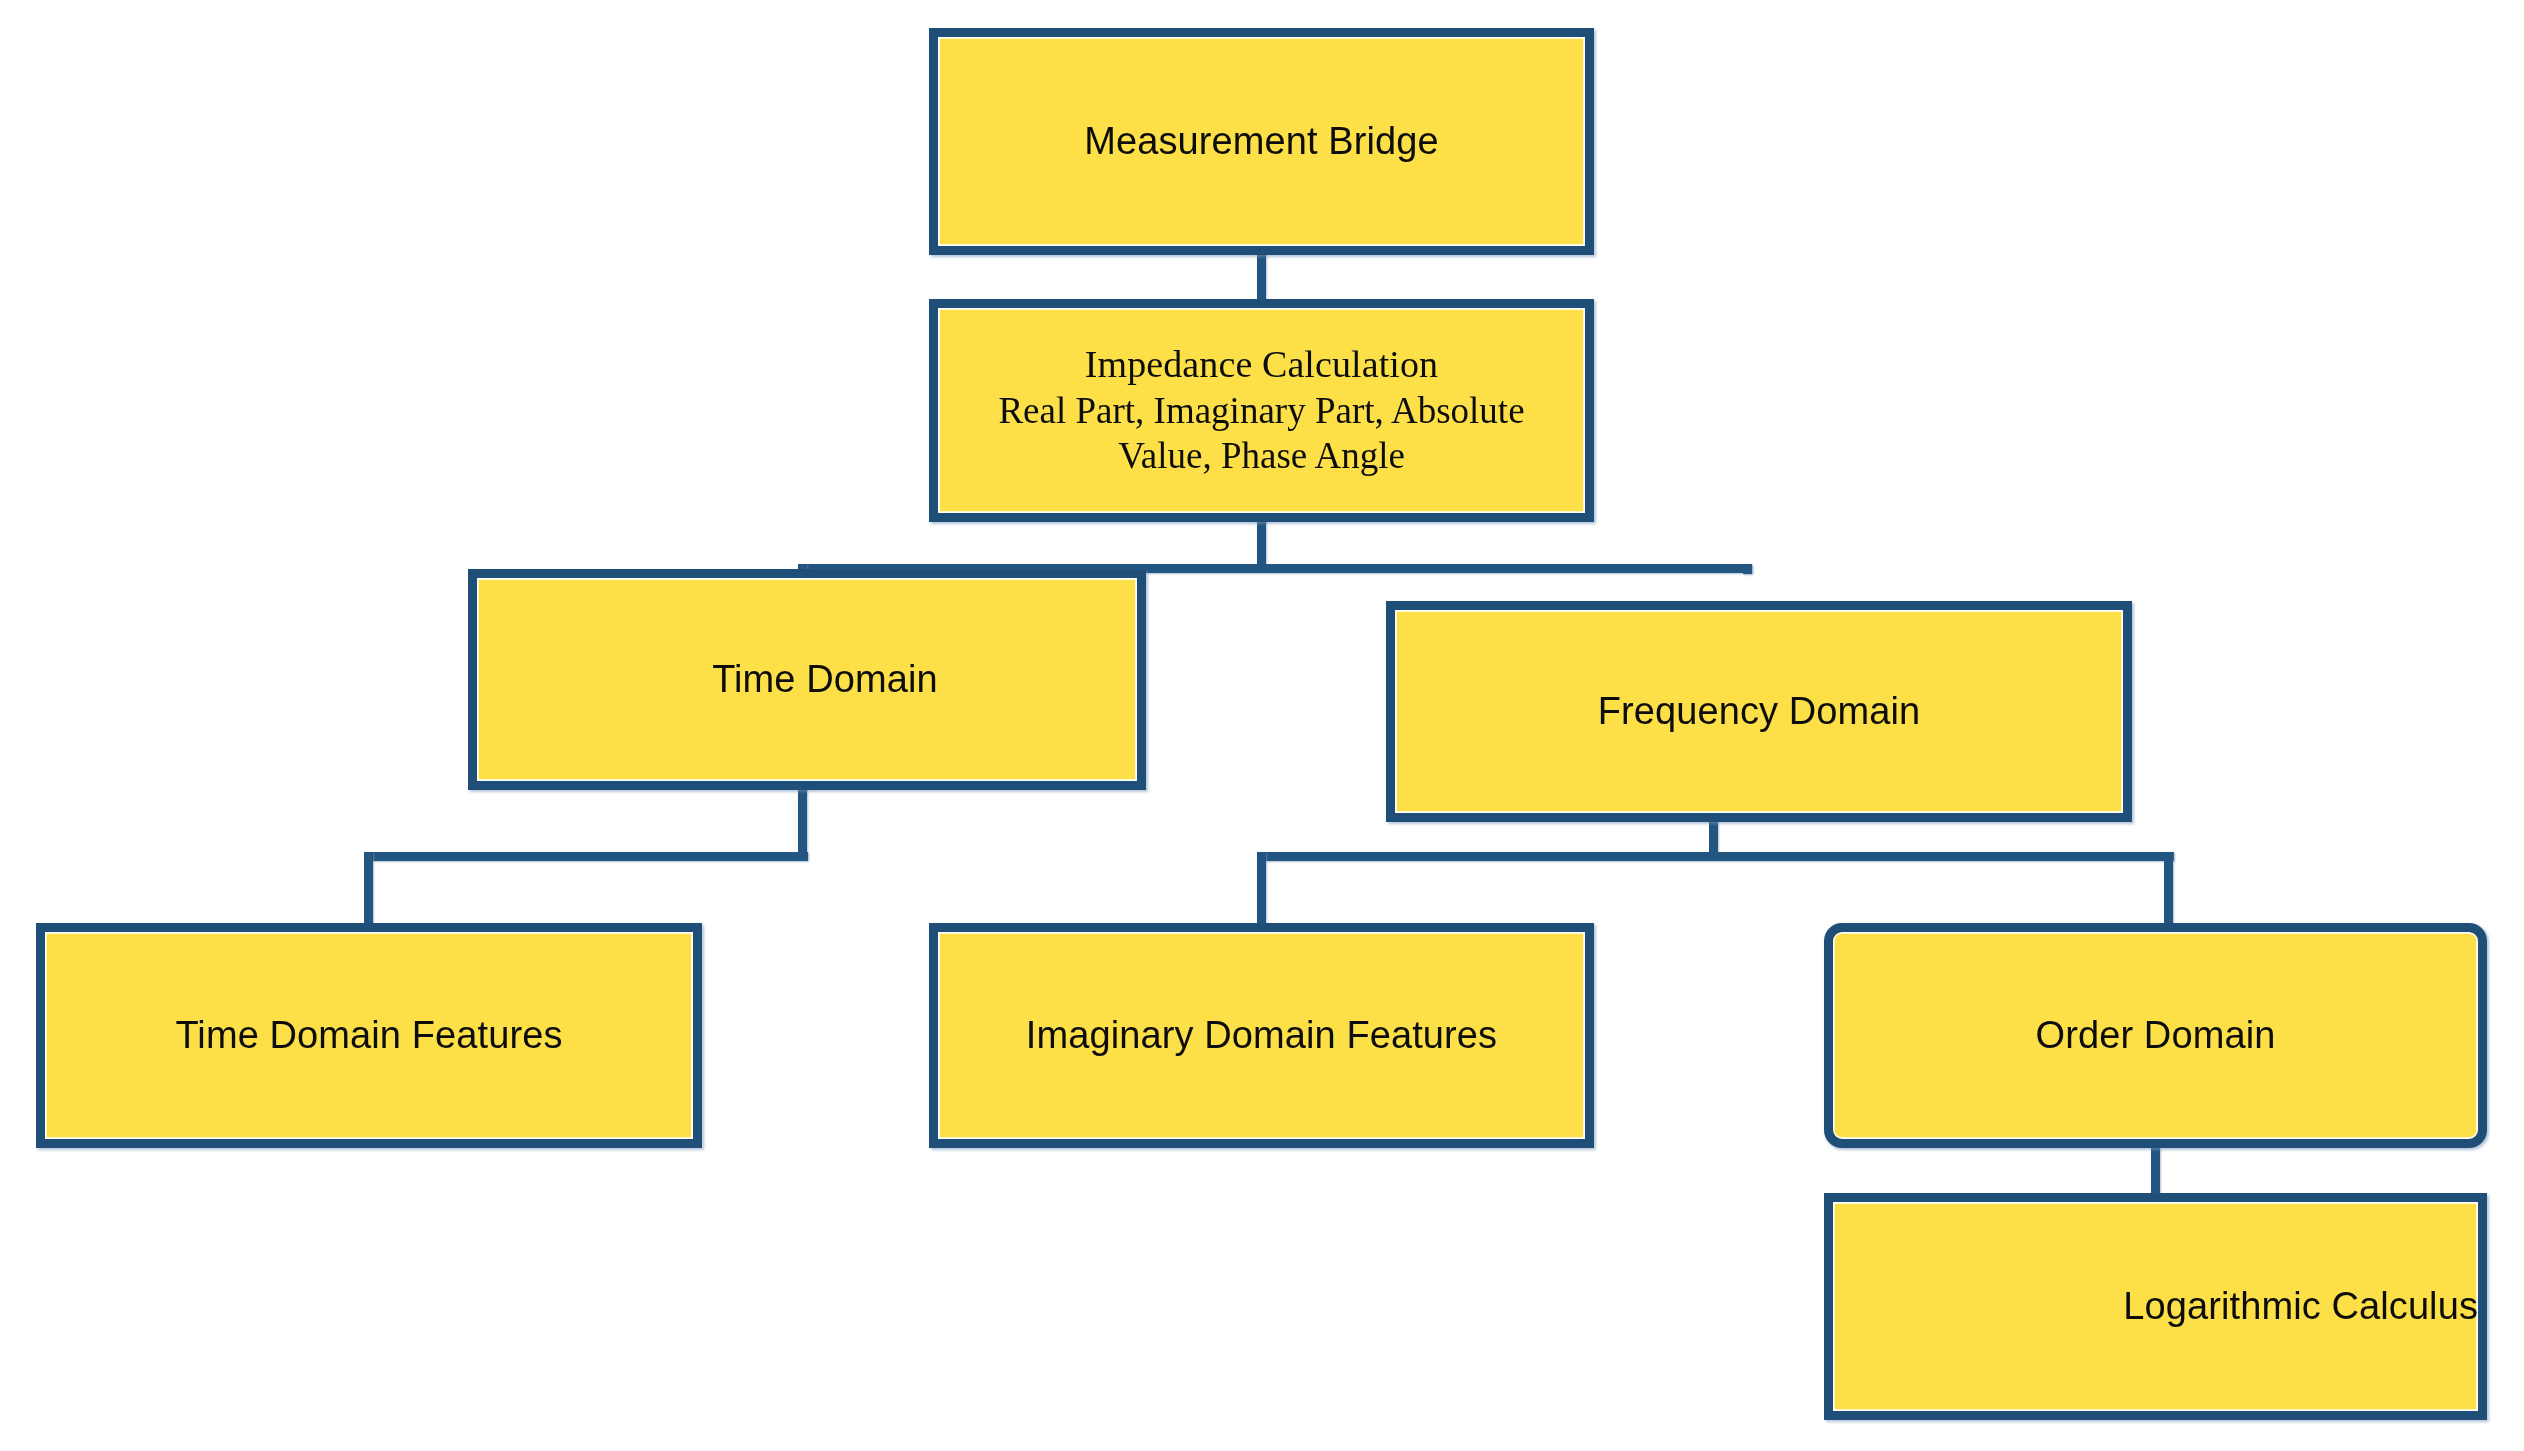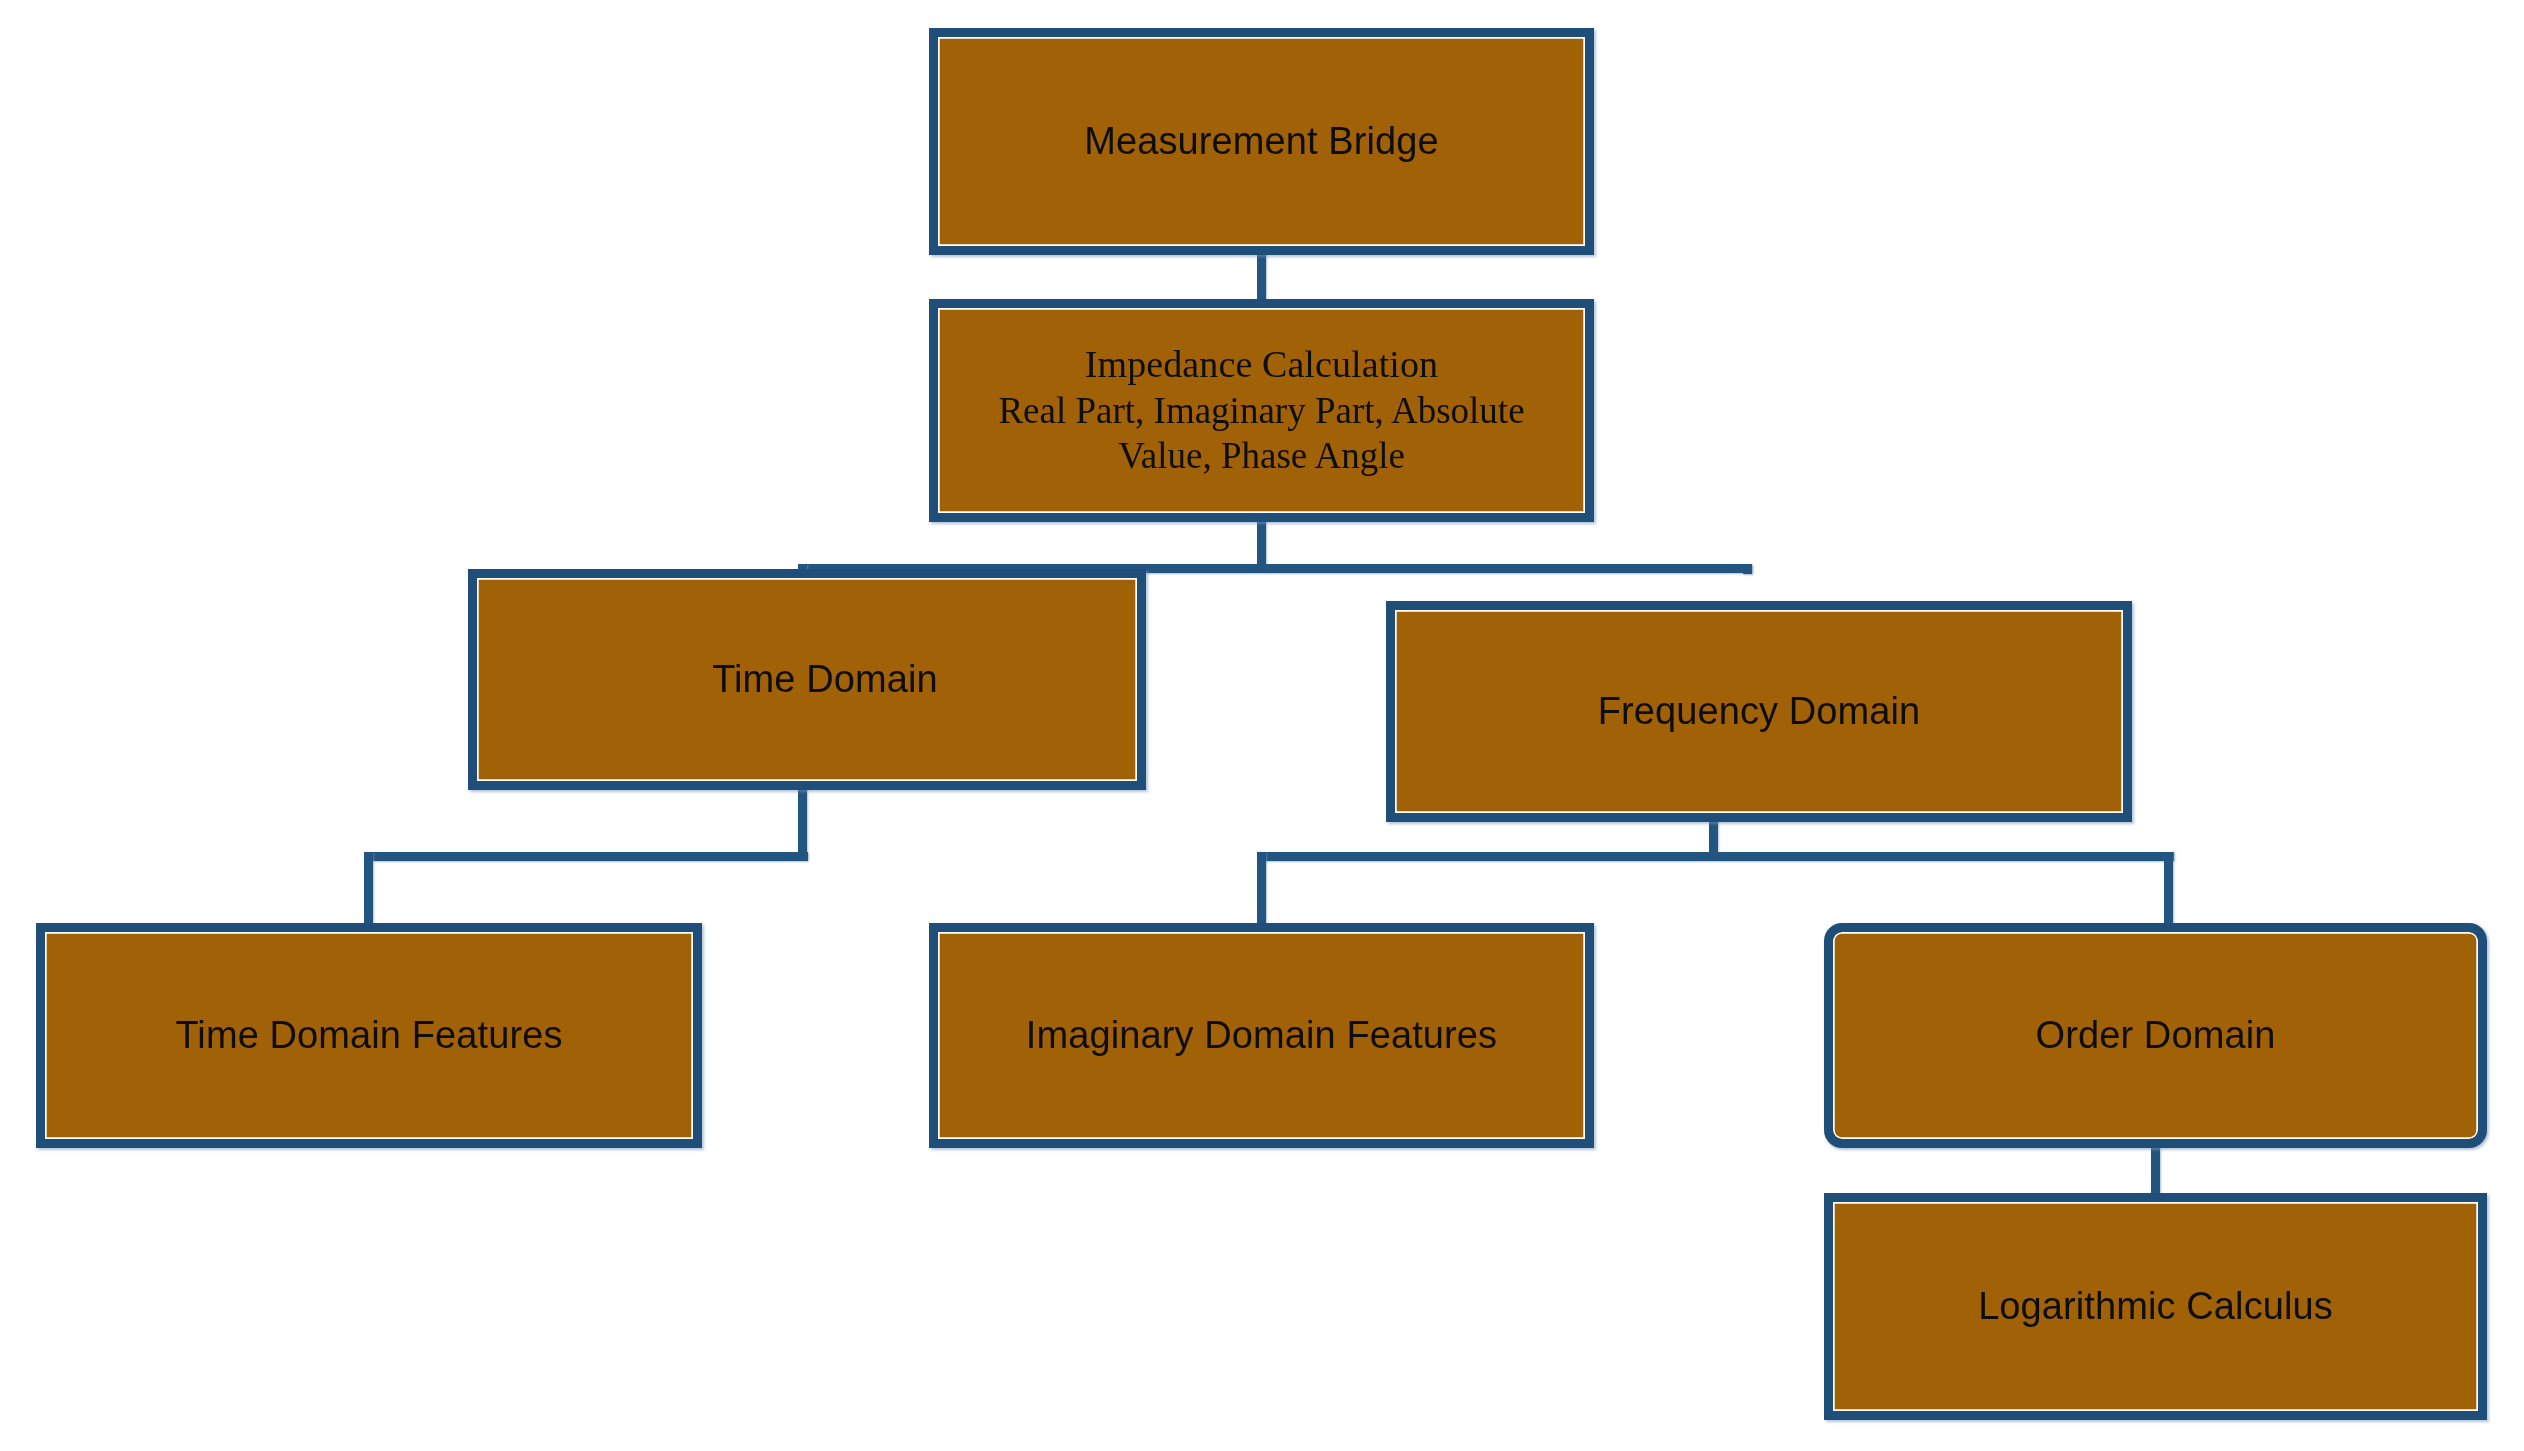--- a/index.html
+++ b/index.html
@@ -20,21 +20,21 @@
     left: 0;
     top: 0;
     width: 2525px;
     height: 1451px;
   }
 
   
   .node {
     position: absolute;
     box-sizing: border-box;
-    background: #a16207;
+    background: #fde047;
     border: 9.4px solid #1F4E79;
     box-shadow: 0 0 0 1.7px #ffffff inset, 1.7px 1.7px 2.6px rgba(120,150,185,0.55);
     display: flex;
     flex-direction: column;
     align-items: center;
     justify-content: center;
     text-align: center;
     color: #0d0d0d;
     z-index: 3;
   }
@@ -54,21 +54,21 @@
   }
 
   
   #node-measurement-bridge     { left:929px; top:28px;   width:665px;  height:227px; }
   #node-impedance-calculation  { left:929px; top:299px;  width:665px;  height:223px;font-family:Liberation Serif, serif; }
   #node-time-domain            { left:468px;  top:569px;  width:678px;  height:221px;padding-left:36px; }
   #node-frequency-domain       { left:1386px; top:601px;  width:746px;  height:221px; }
   #node-time-domain-features   { left:36px;   top:923px; width:666px;  height:225px; }
   #node-freq-domain-features   { left:929px; top:923px; width:665px;  height:225px; }
   #node-order-domain           { left:1824px; top:923px; width:663px;  height:225px;border-radius:18px; }
-  #node-logarithmic-calculus   { left:1824px; top:1193px; width:663px;  height:227px; }
+  #node-logarithmic-calculus   { left:1824px; top:1193px; width:663px;  height:227px;align-items:flex-end; }
 
   
   .conn {
     position: absolute;
     background: #22557F;
     box-shadow: 0.9px 0.9px 1.7px rgba(120,150,185,0.6);
     z-index: 1;
   }
   .conn.v { width: 9.4px; }
   .conn.h { height: 9.4px; }

